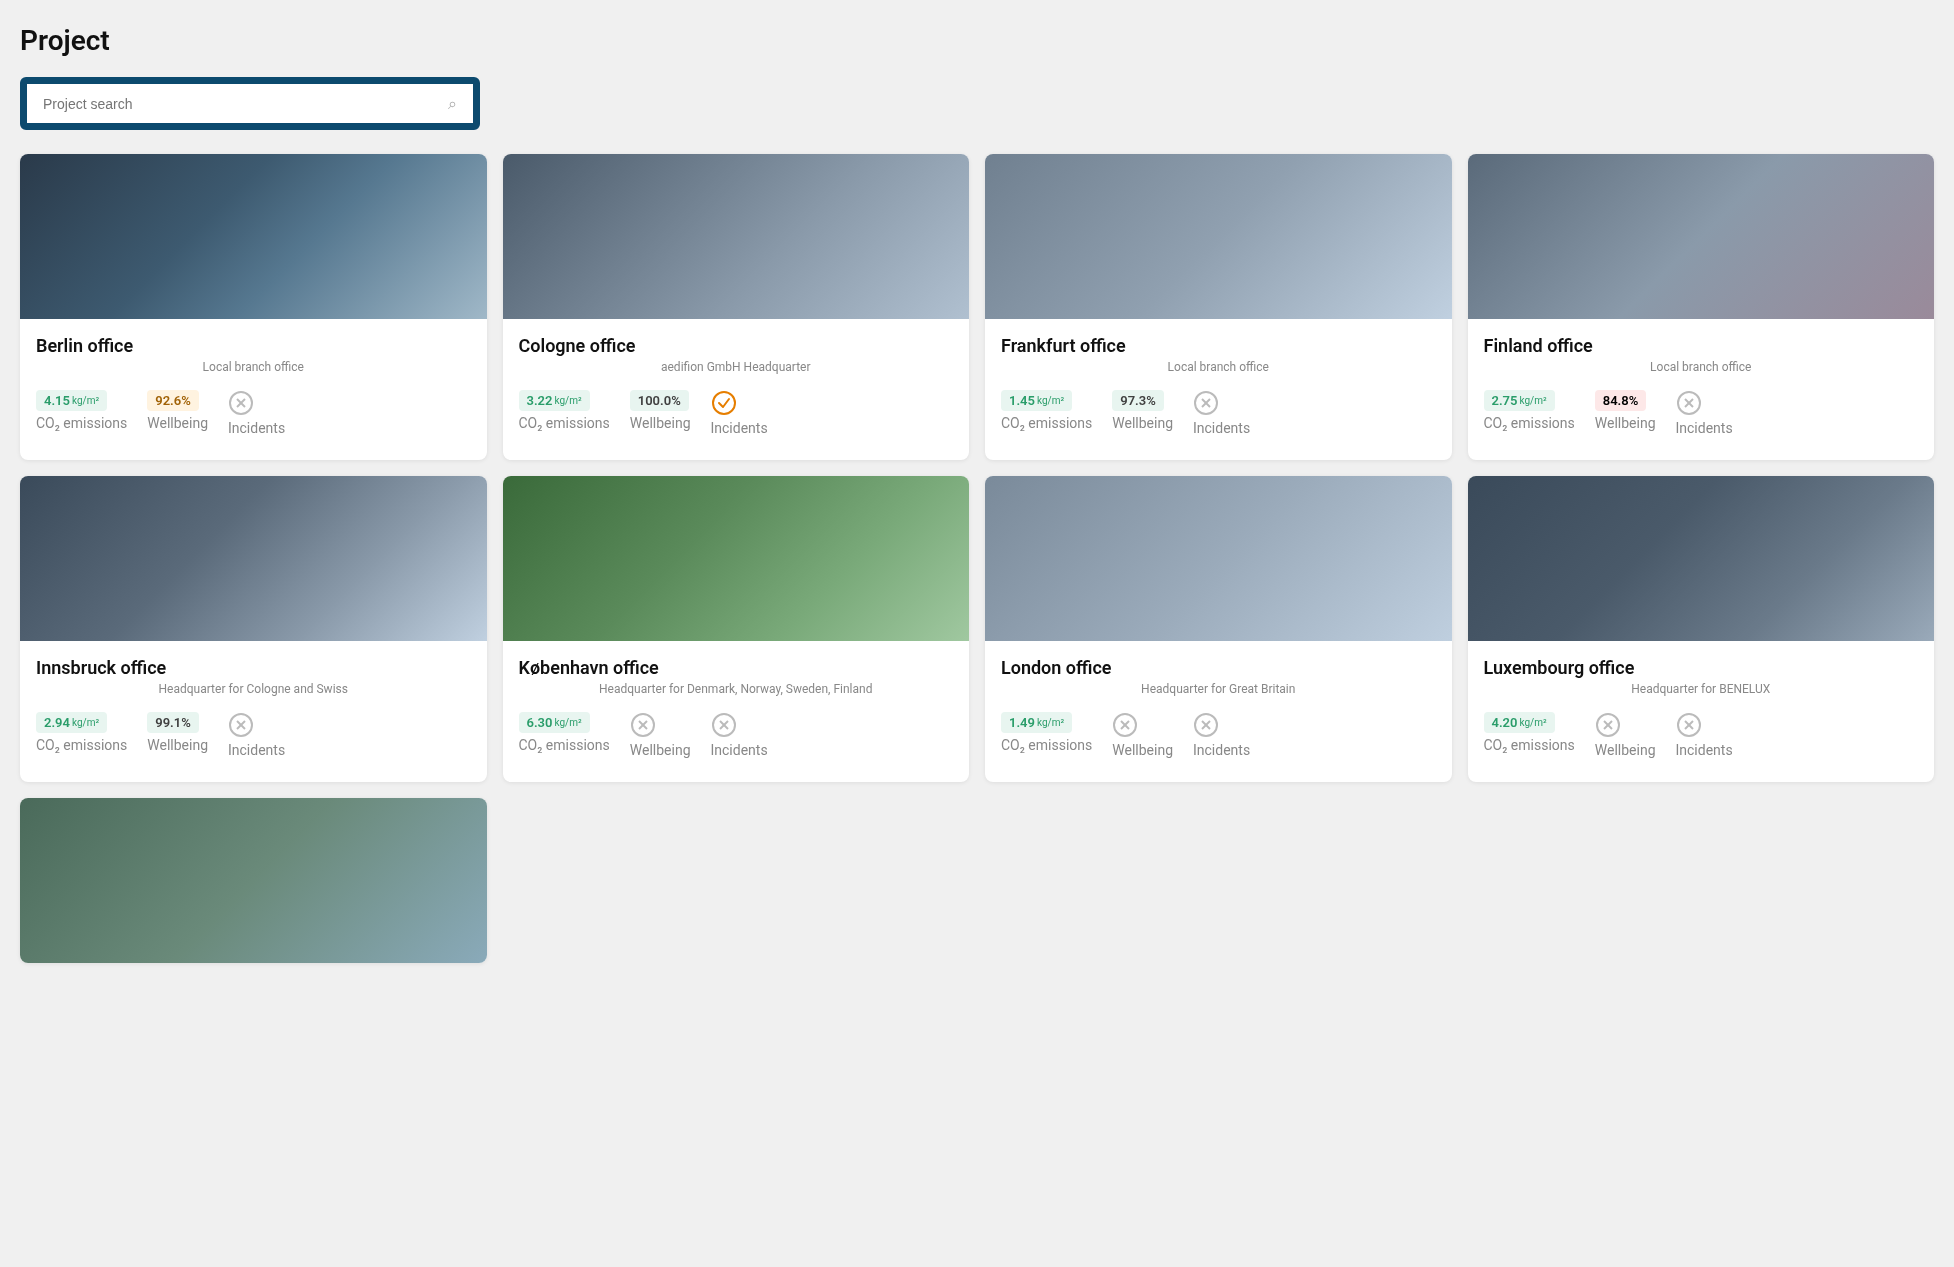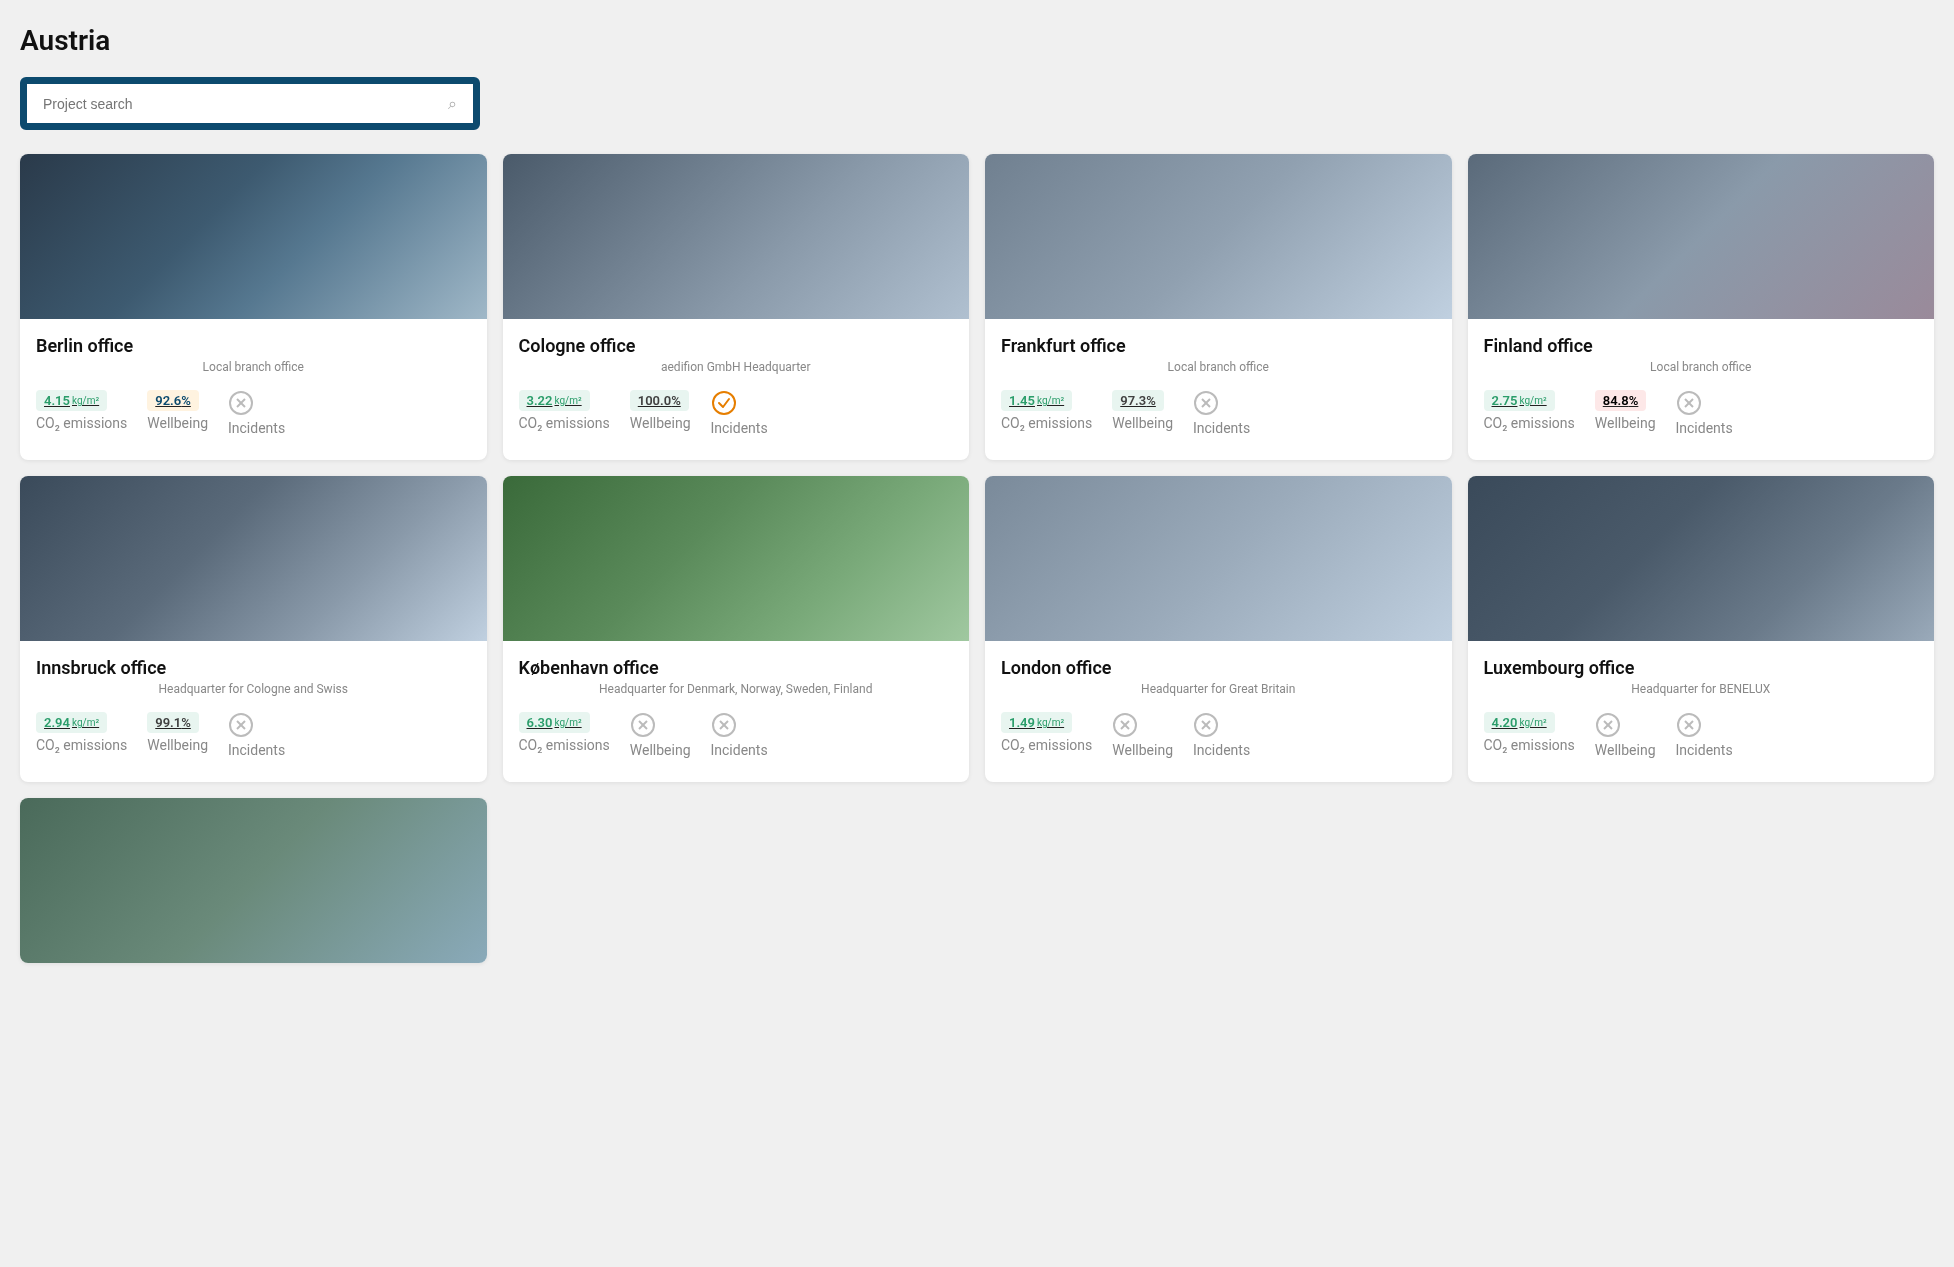--- a/index.html
+++ b/index.html
@@ -89,21 +89,20 @@
     .metric {
       display: flex;
       flex-direction: column;
       align-items: flex-start;
       gap: 4px;
     }
     .metric-value {
       display: flex;
       align-items: center;
       gap: 4px;
-      text-decoration: underline;
     }
     .metric-label {
       font-size: 14px;
       color: #888;
     }
     .badge {
       display: inline-flex;
       align-items: center;
       padding: 3px 8px;
       border-radius: 4px;
@@ -118,31 +117,31 @@
       font-size: 10px;
       font-weight: 400;
       margin-left: 2px;
     }
     .badge-wellbeing-green {
       background: #e8f5f0;
       color: #404040;
     }
     .badge-wellbeing-orange {
       background: #fff3e0;
-      color: #0c4a6e;
+      color: #a16207;
     }
     .badge-wellbeing-red {
       background: #fde8e8;
       color: #000000;
     }
   </style>
 </head>
 <body>
 
-<h1>Austria</h1>
+<h1>Project</h1>
 
 <div class="search-bar">
   <input type="text" placeholder="Project search" style="">
   <span class="search-icon">⌕</span>
 </div>
 
 <div class="grid" id="office-grid">
 <div class="card">
     <div class="card-image img-berlin"></div>
     <div class="card-body">

